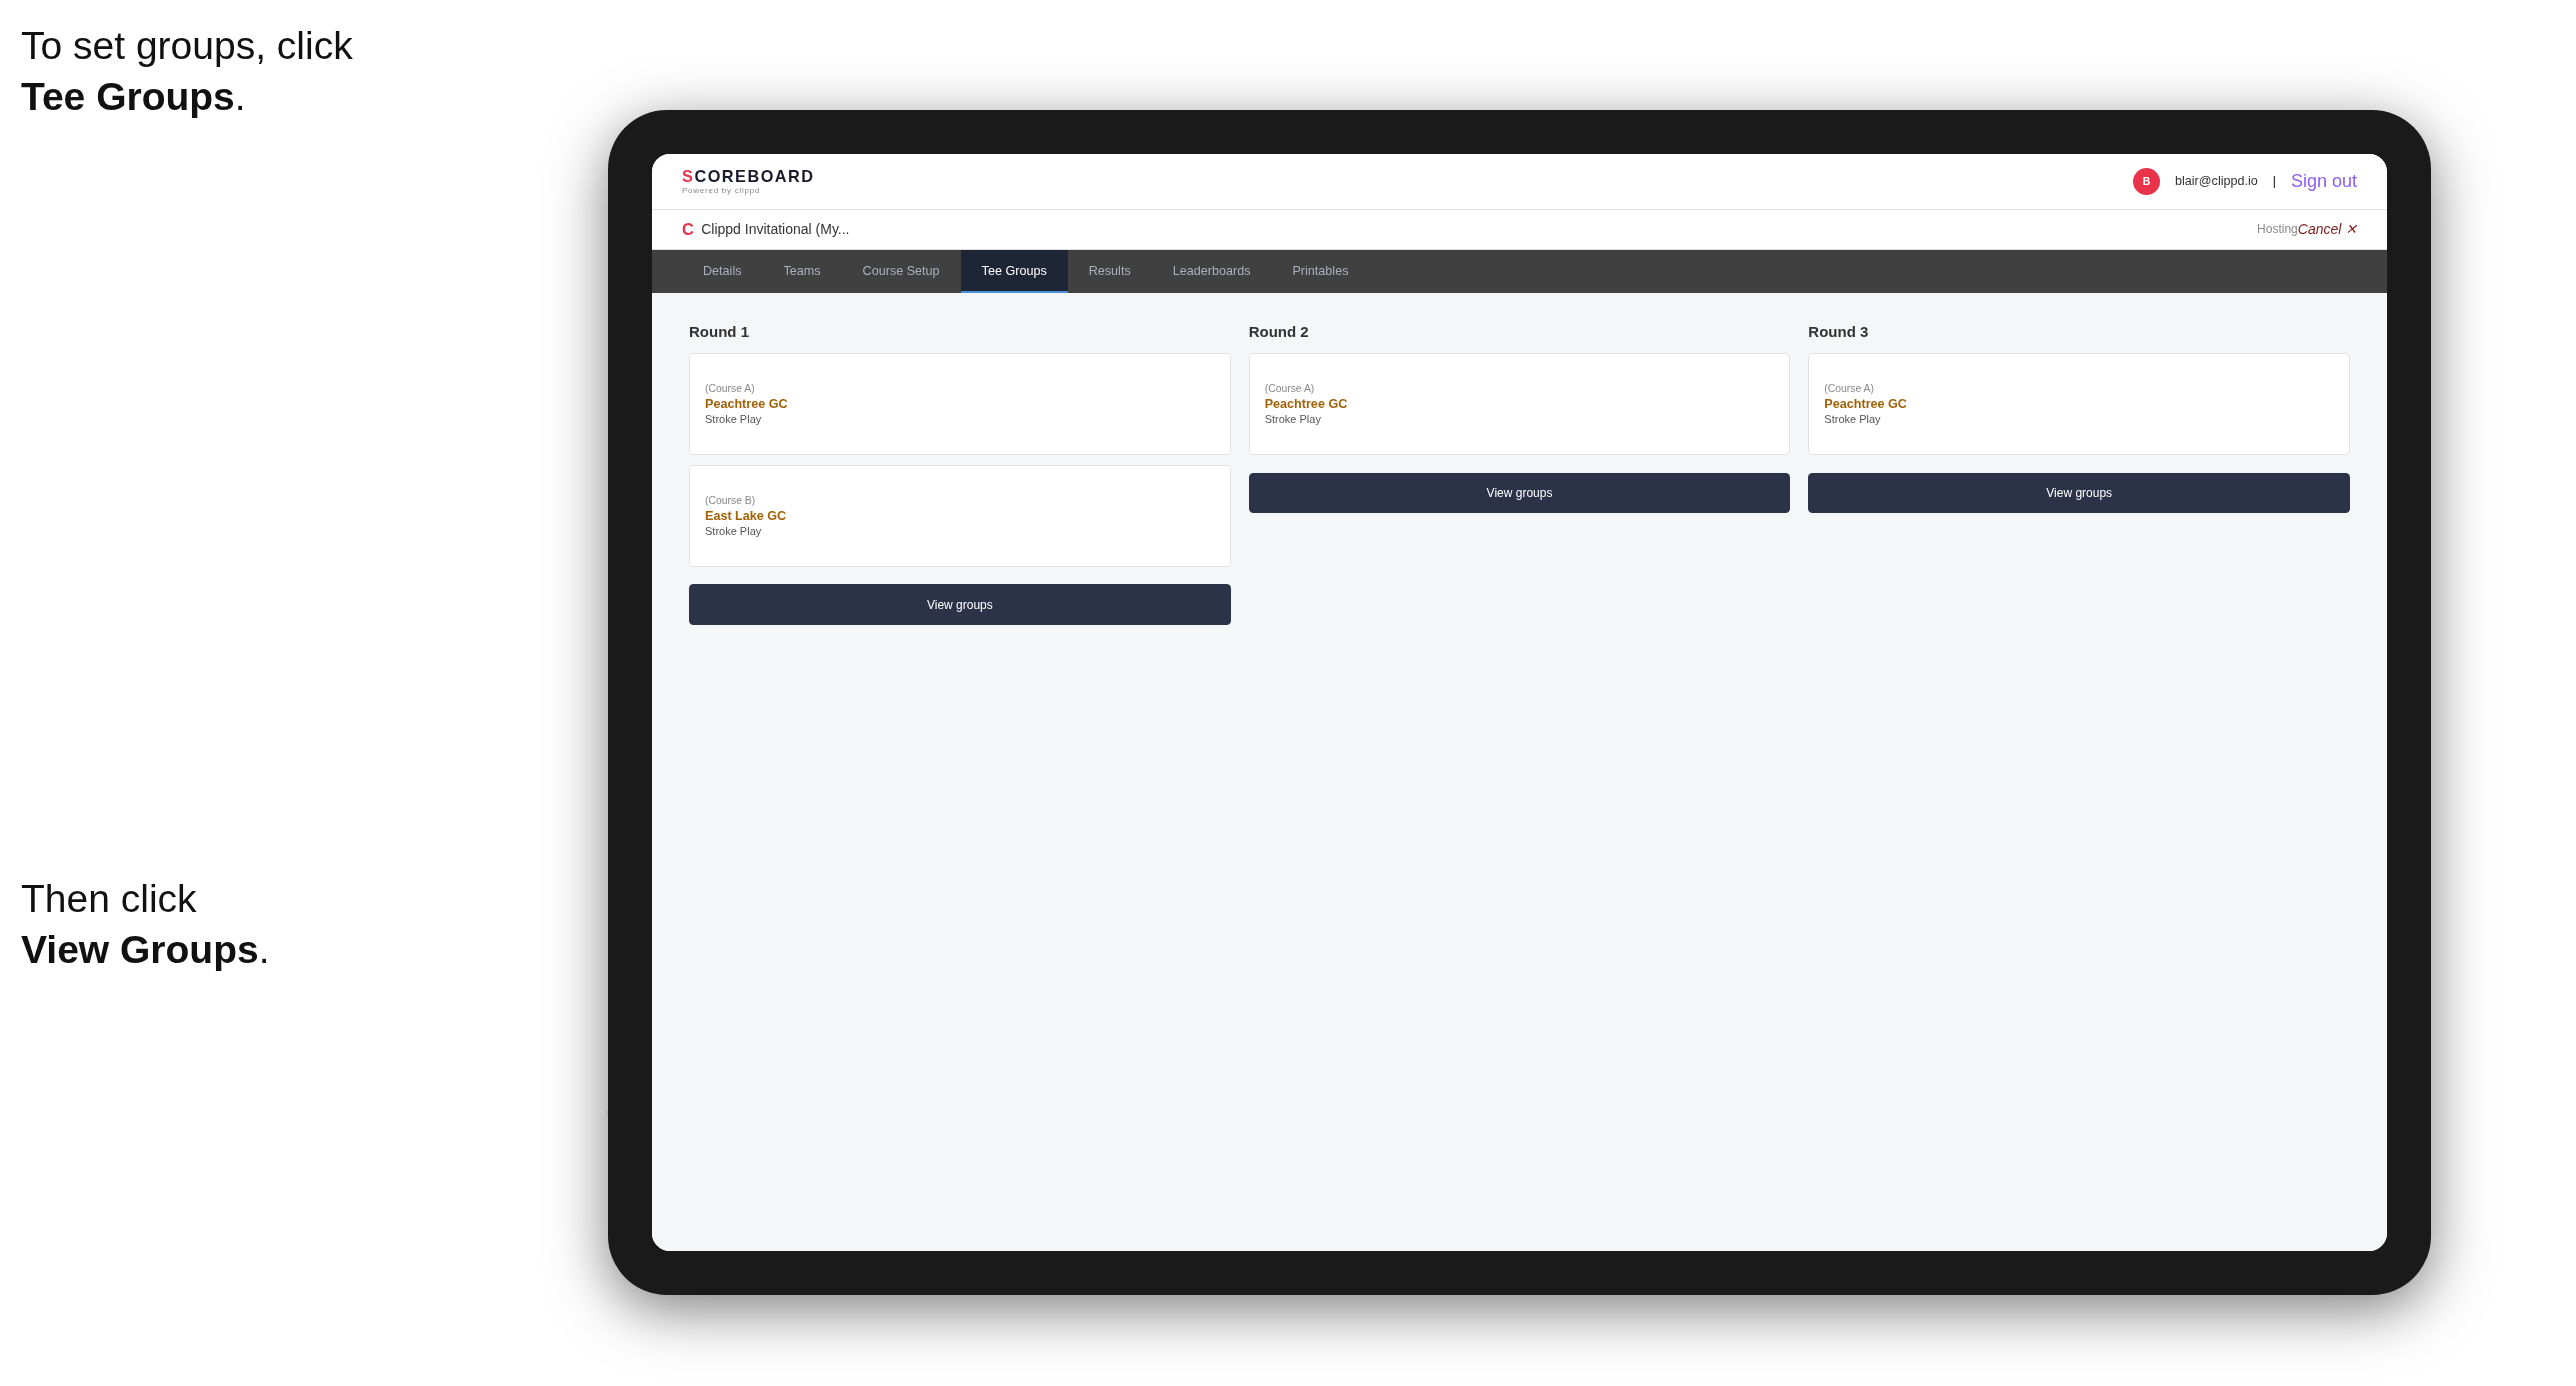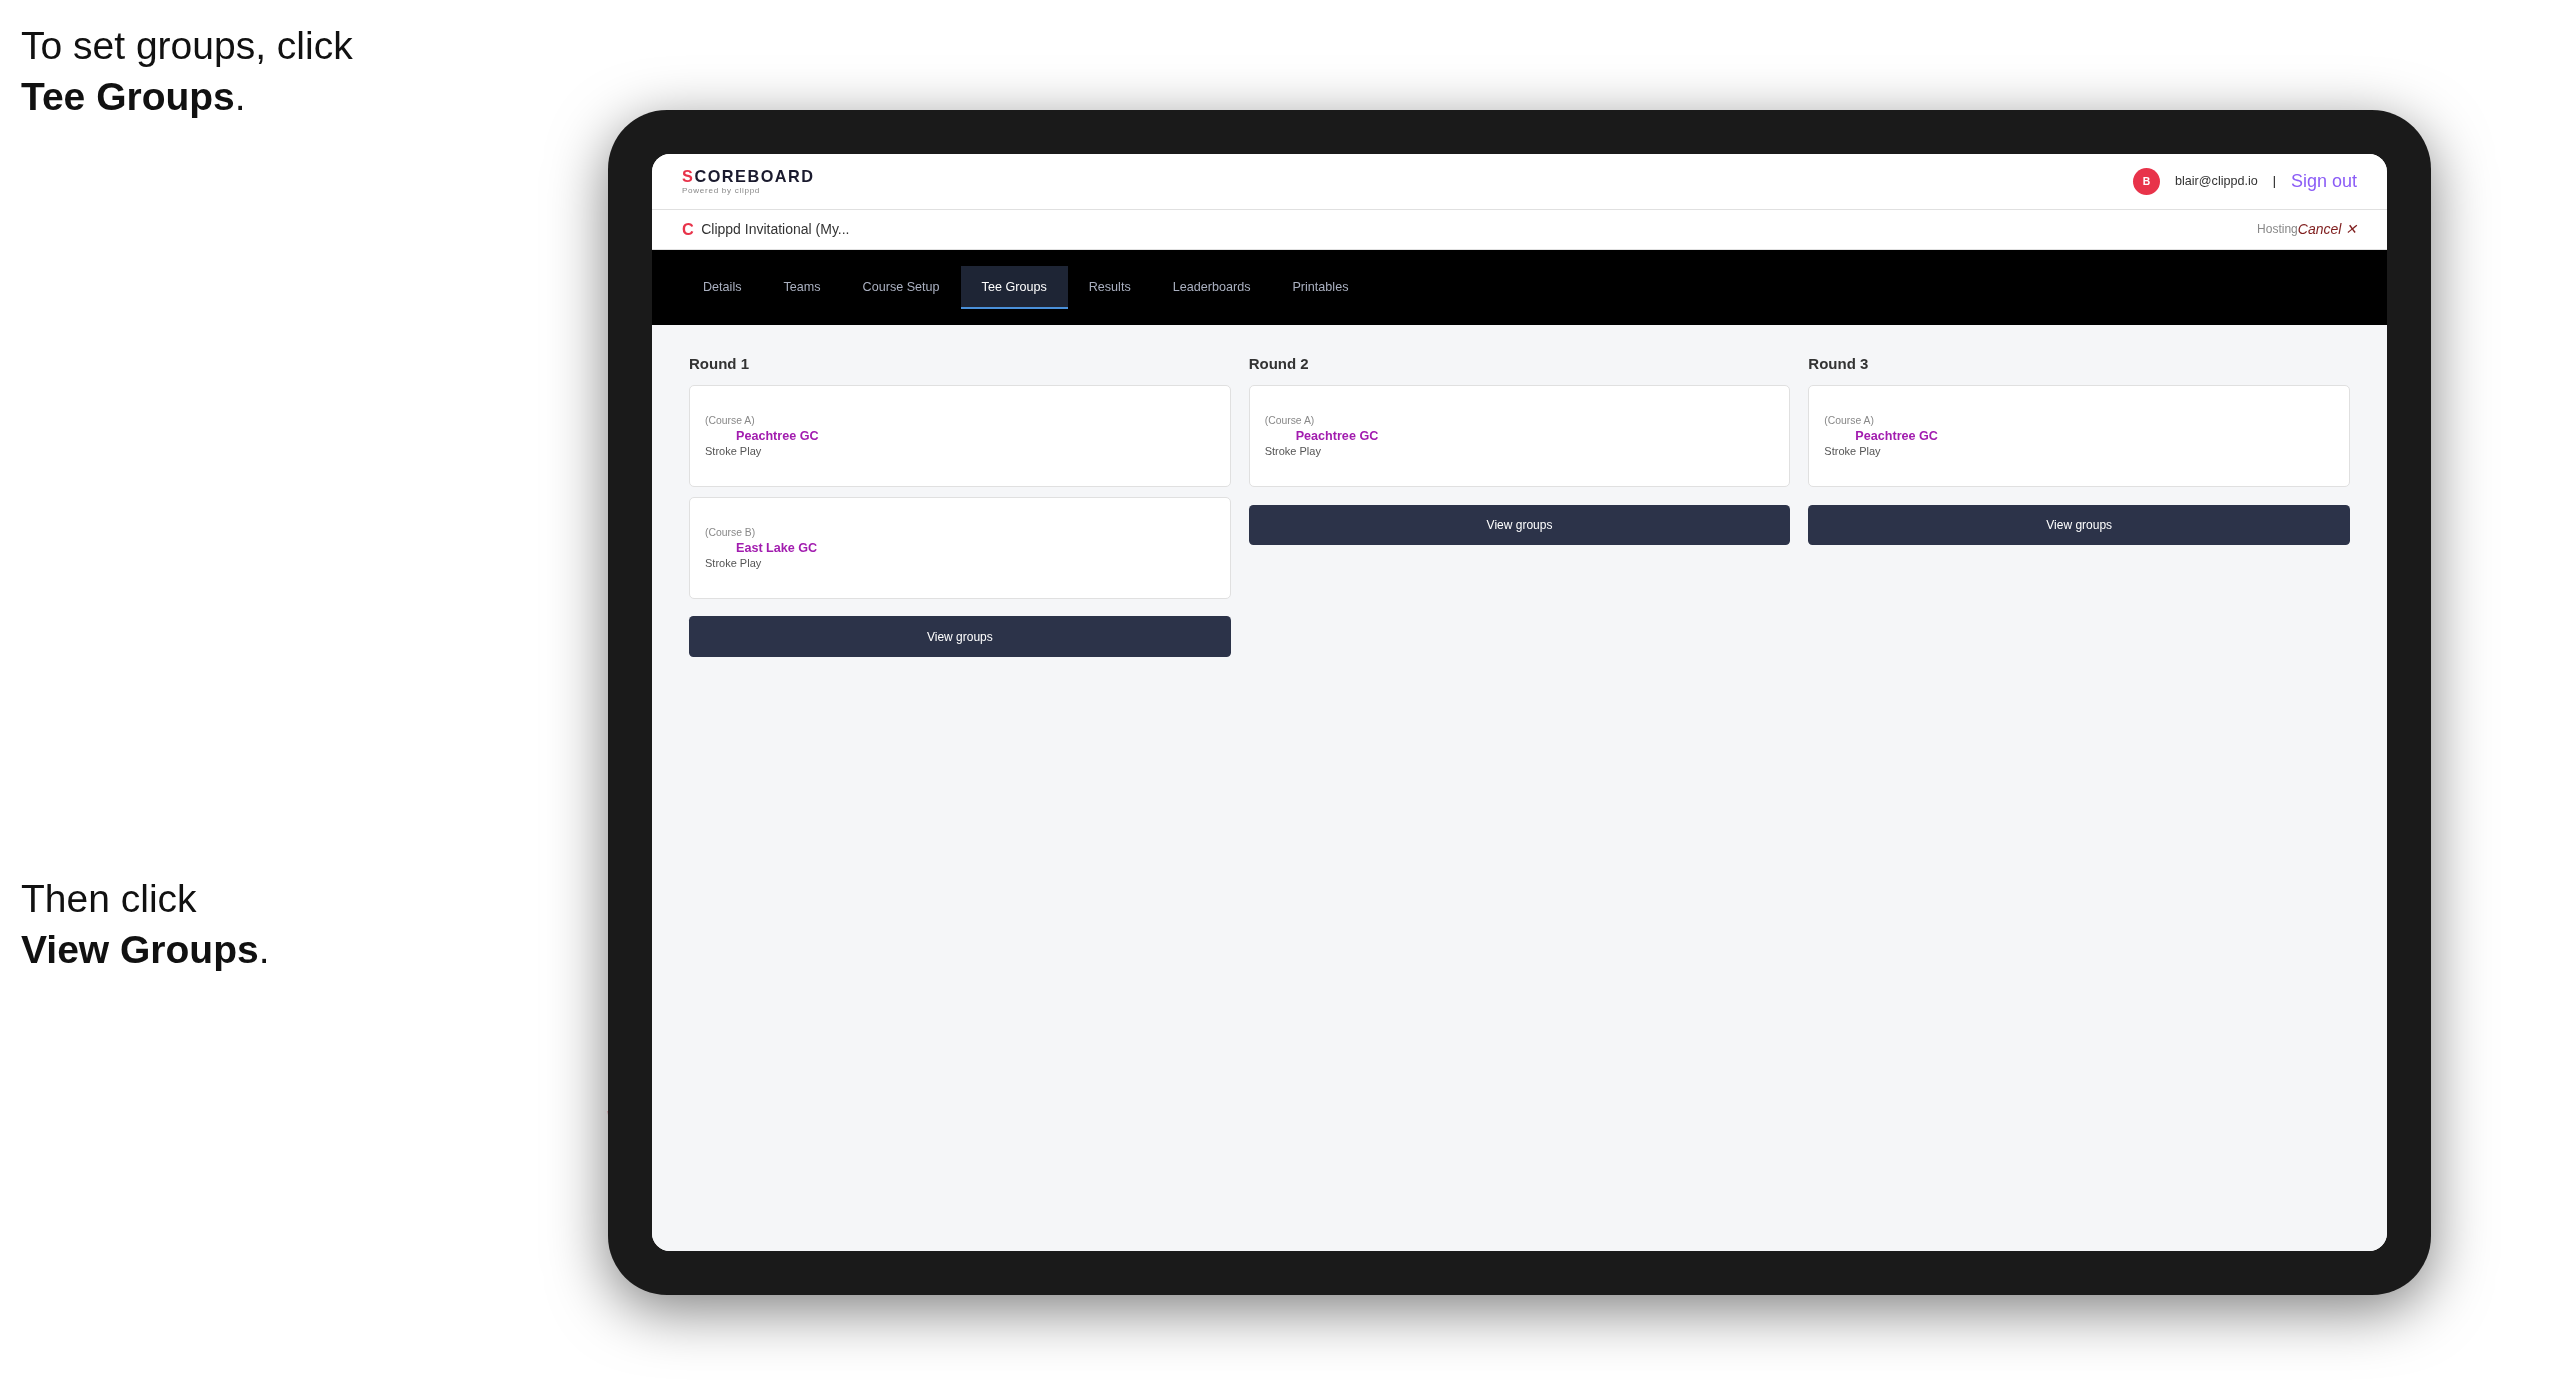--- a/index.html
+++ b/index.html
@@ -174,22 +174,22 @@
     .cancel-btn {
       font-size: 14px;
       color: #7f1d1d;
       cursor: pointer;
       margin-left: auto;
       font-style: italic;
     }
 
     
     .tab-bar {
-      background: #000000;
-      padding: 16px 30px;
+      background: #404040;
+      padding: 0 30px;
       display: flex;
       gap: 0;
       flex-shrink: 0;
     }
 
     .tab-item {
       padding: 13.3px 21px;
       font-size: 12.6px;
       color: #aab0c0;
       cursor: pointer;
@@ -236,23 +236,22 @@
 
     .course-label {
       font-size: 10.4px;
       color: #888;
       margin-bottom: 3px;
     }
 
     .course-name {
       font-size: 12.6px;
       font-weight: 700;
-      color: #a21caf;
+      color: #a16207;
       margin-bottom: 1.5px;
-      margin-left: 31px;
     }
 
     .course-type {
       font-size: 11px;
       color: #555;
     }
 
     .view-groups-btn {
       background: #2c3349;
       color: #ffffff;

